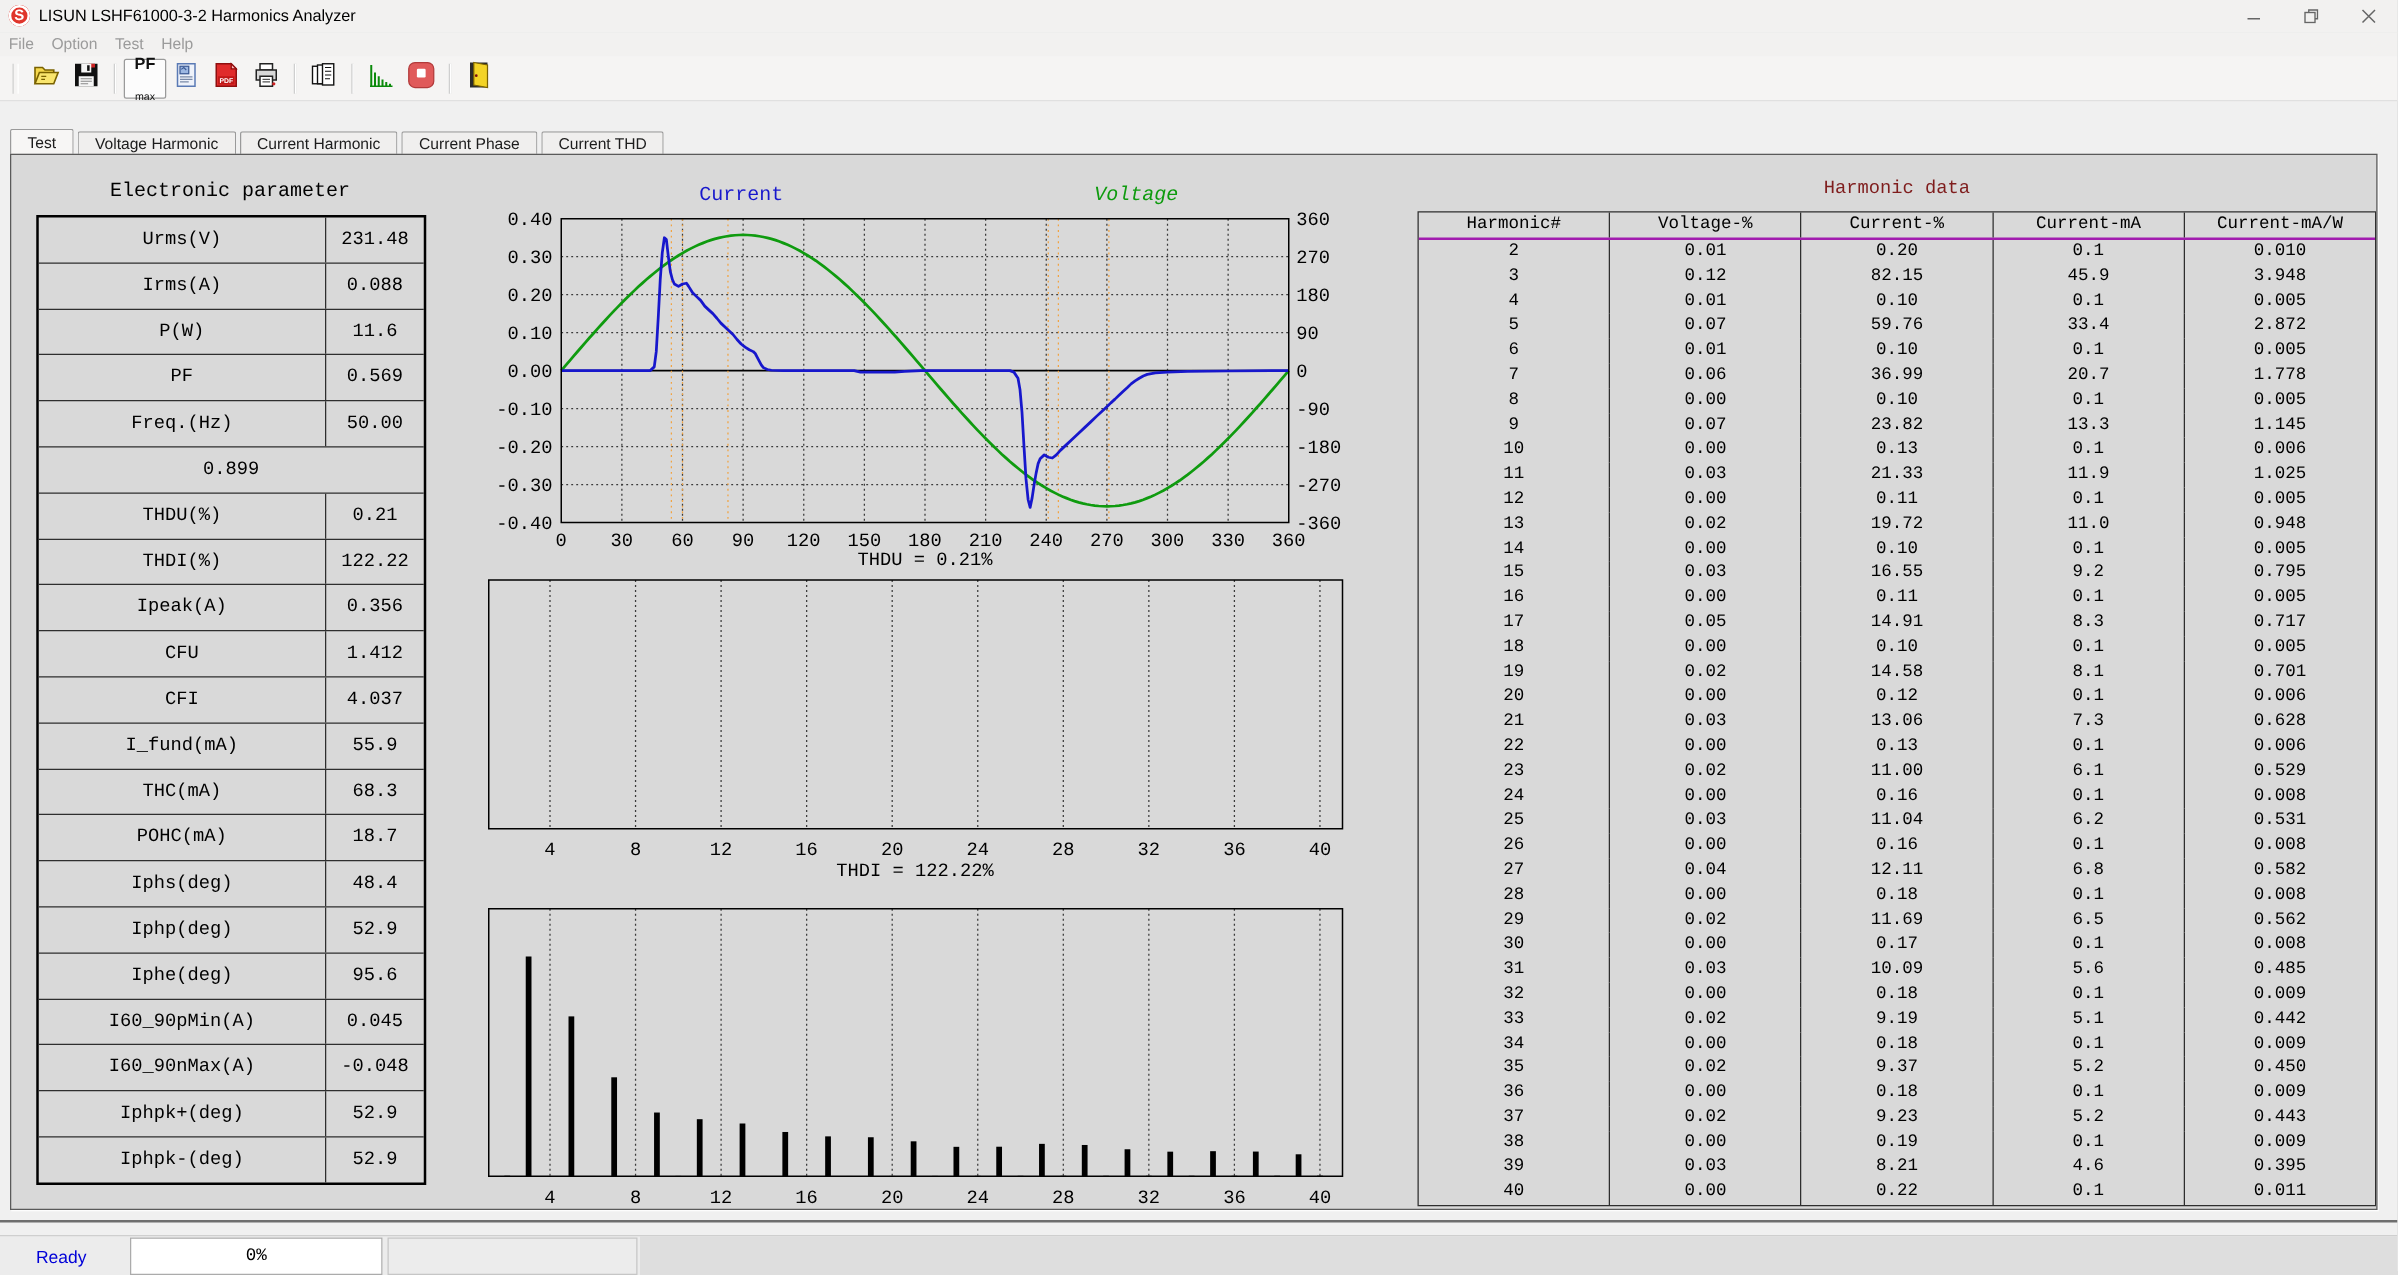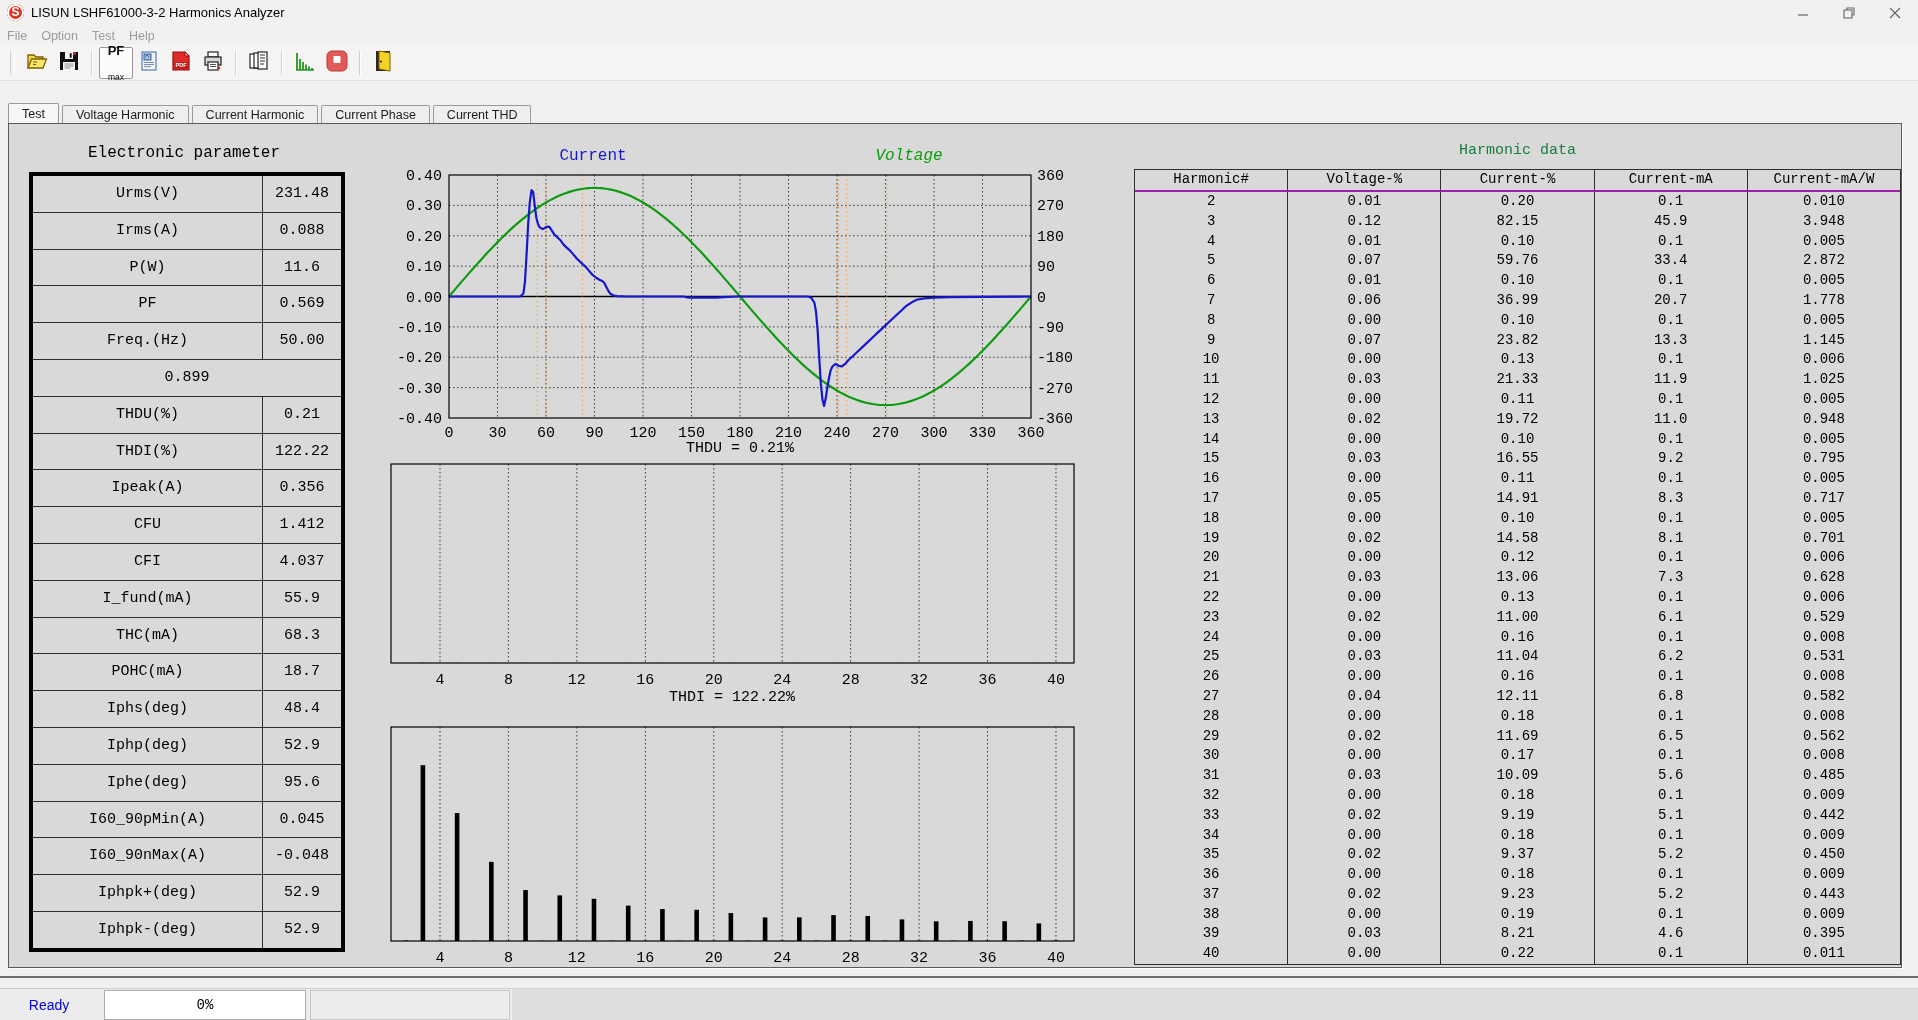--- a/index.html
+++ b/index.html
@@ -37,31 +37,31 @@
        border:1px solid #9a9a9a;border-bottom:none;border-radius:2px 2px 0 0;margin-right:3px;}
   .tab.active{background:#f7f6f5;height:20px;line-height:20px;font-weight:normal;}
 
   
   .mainpanel{position:absolute;left:8px;top:123px;width:1892px;height:843px;background:#d9d9d9;
              border:1px solid #5a5a5a;box-shadow:1px 1px 0 #fdfdfd;}
   .bottomrule{position:absolute;left:0px;top:976px;width:1918px;height:2px;background:#6e6e6e;}
 
   
   .lp-title{position:absolute;left:60px;top:20px;width:230px;text-align:center;font-size:16px;color:#000;font-family:Liberation Mono, monospace;}
-  .ptable{position:absolute;left:20px;top:48px;width:308px;border:4px solid #000000;background:#d9d9d9;}
+  .ptable{position:absolute;left:20px;top:48px;width:308px;border:2px solid #000000;background:#d9d9d9;}
   .prow{display:flex;height:35.8px;border-bottom:1px solid #2e2e2e;}
   .prow:last-child{border-bottom:none;}
   .plabel{width:229px;border-right:1px solid #2e2e2e;text-align:center;font-size:15px;line-height:35.8px;color:#000;}
   .pvalue{flex:1;text-align:center;font-size:15px;line-height:35.8px;color:#000;}
 
   
   .cap{position:absolute;transform:translateX(-50%);font-size:16px;white-space:nowrap;color:#000;}
 
   
-  .h-title{position:absolute;left:1125px;top:18px;width:767px;text-align:center;font-size:15px;color:#15803d;}
+  .h-title{position:absolute;left:1125px;top:18px;width:767px;text-align:center;font-size:15px;color:#7f1d1d;}
   .htable{position:absolute;left:1125px;top:45px;width:765px;border:1px solid #2e2e2e;background:#d9d9d9;}
   .hrow{display:flex;height:19.8px;}
   .hrow.hhead{height:20px;border-bottom:2px solid #a21caf;}
   .hcell{width:20%;text-align:center;font-size:14px;line-height:19.8px;color:#000;border-right:1px solid #2e2e2e;overflow:hidden;}
   .hcell:last-child{border-right:none;}
   .hhead .hcell{line-height:19px;}
 
   
   .statusbar{position:absolute;left:0;top:988px;width:1918px;height:32px;background:#ececec;border-top:1px solid #cfcfcf;}
   .sb-right{position:absolute;left:512px;top:0;width:1406px;height:32px;background:#dedede;}

